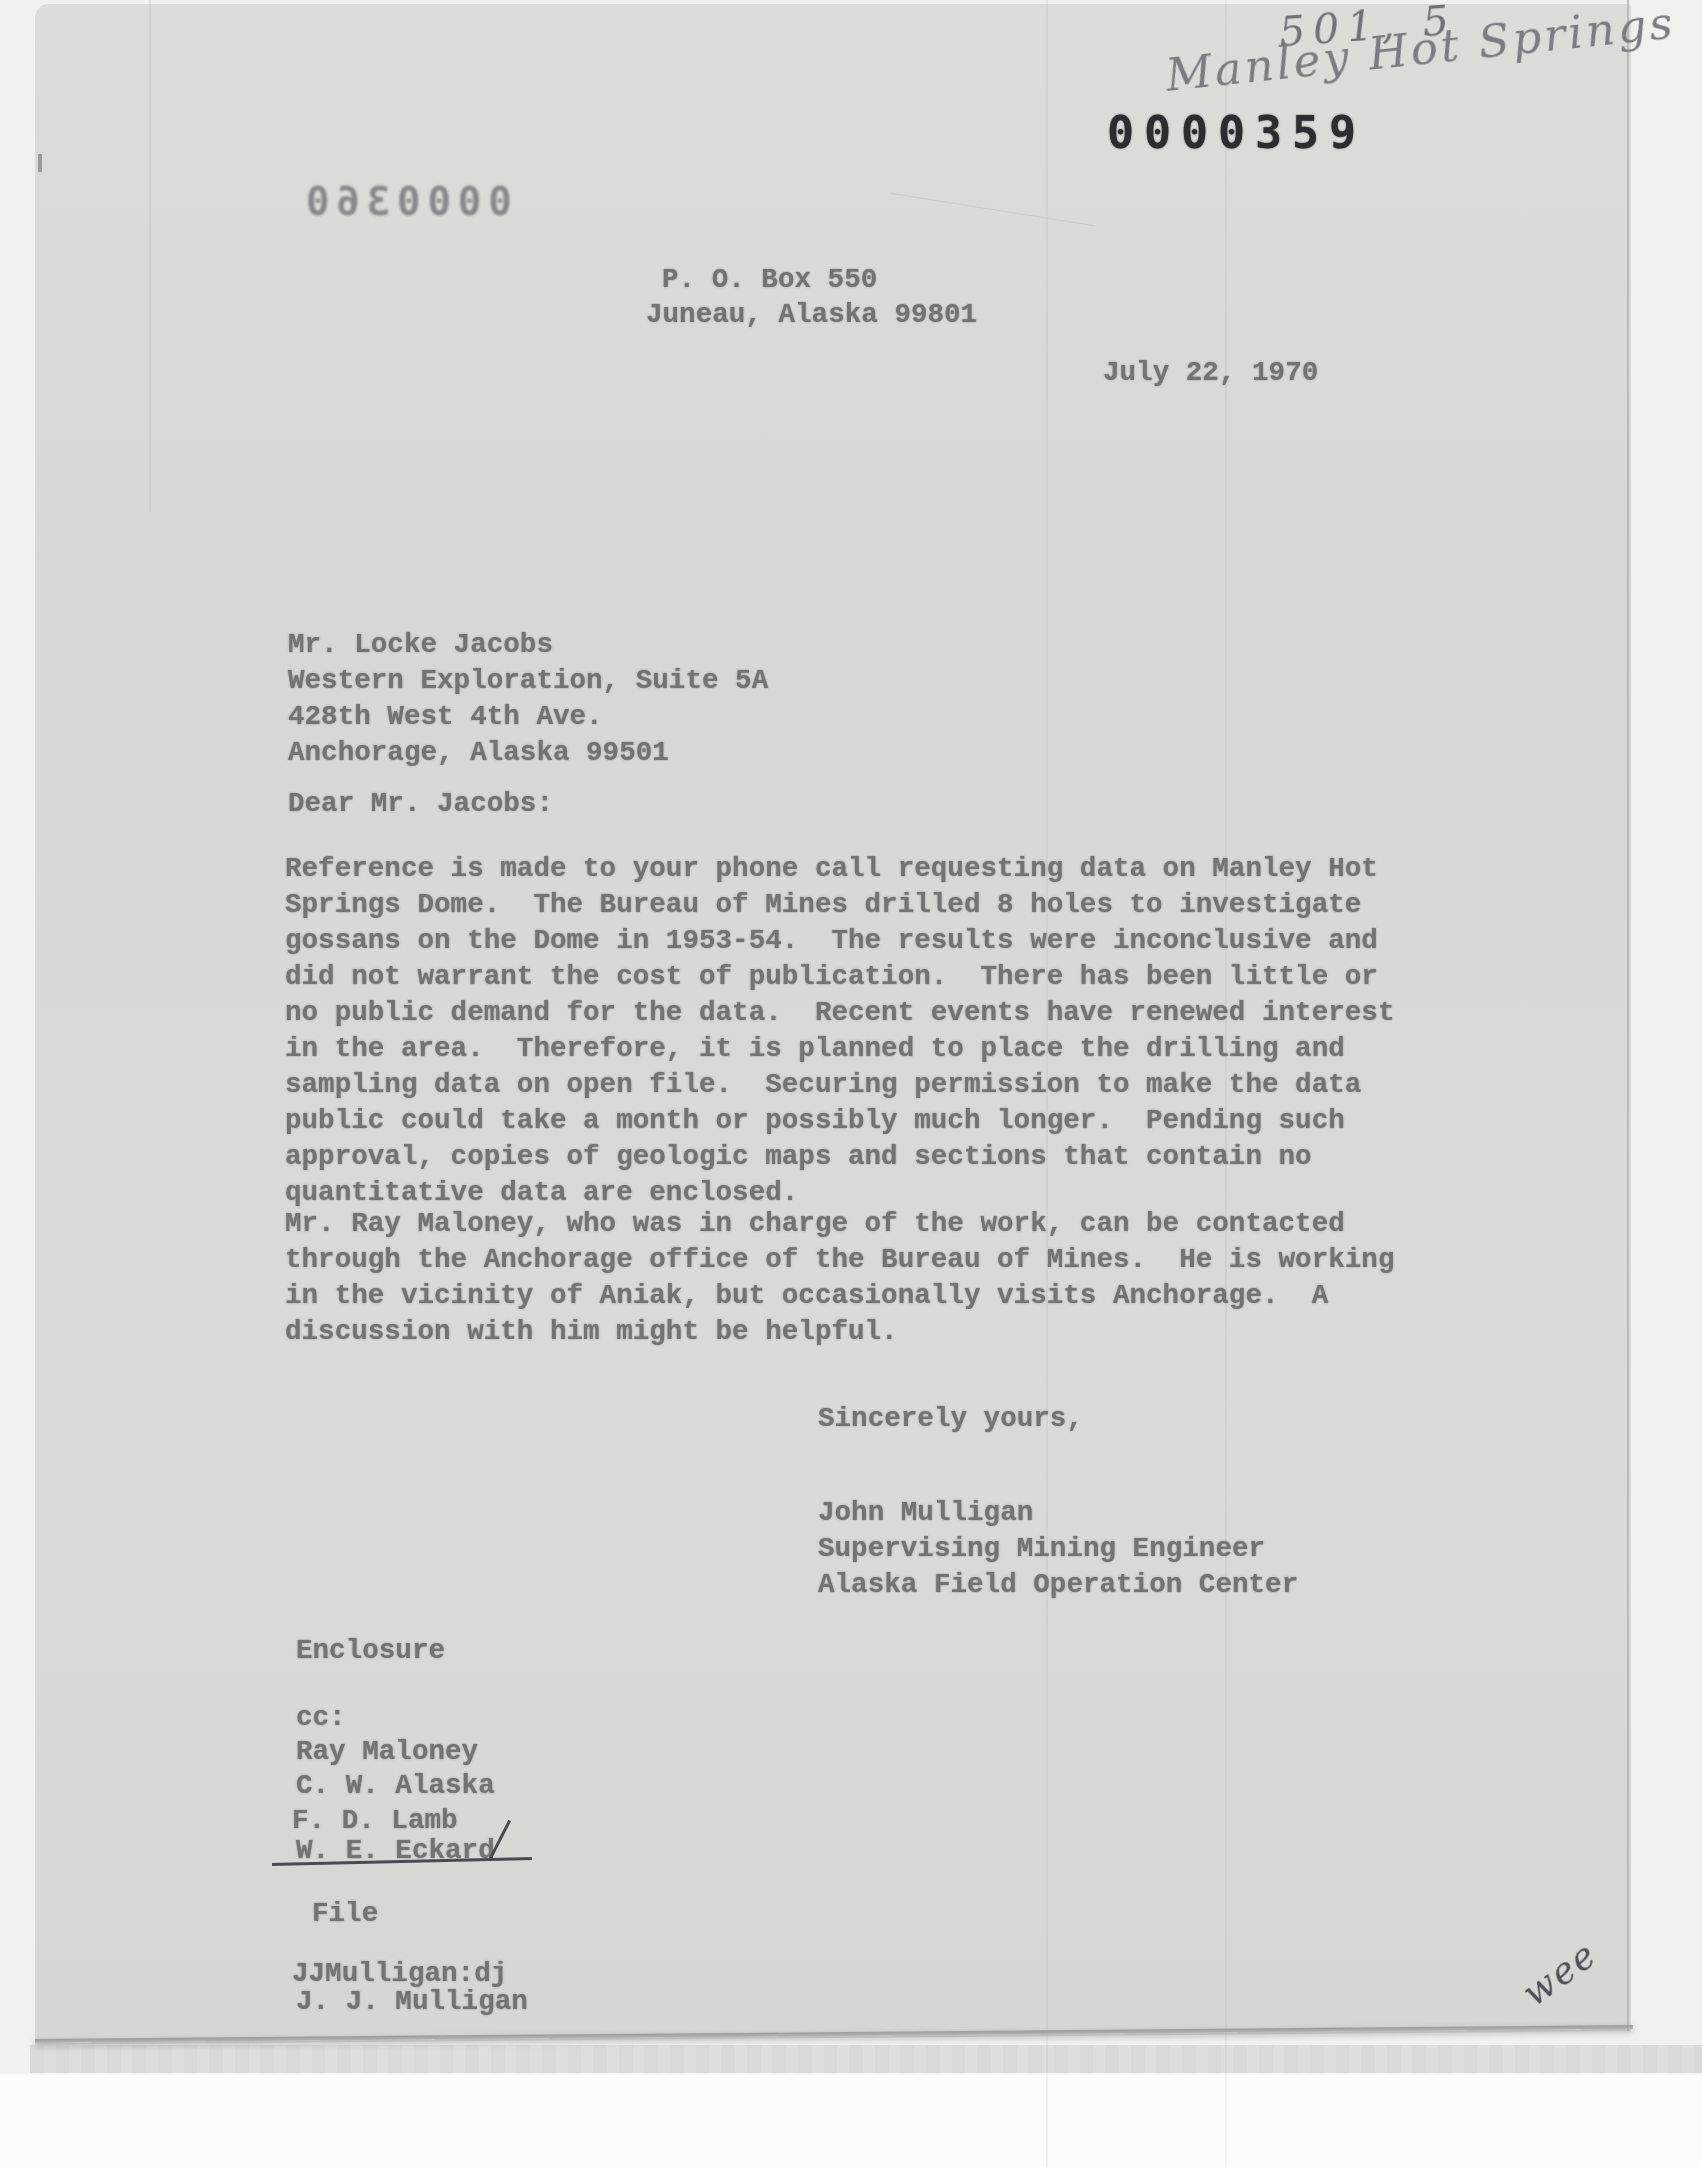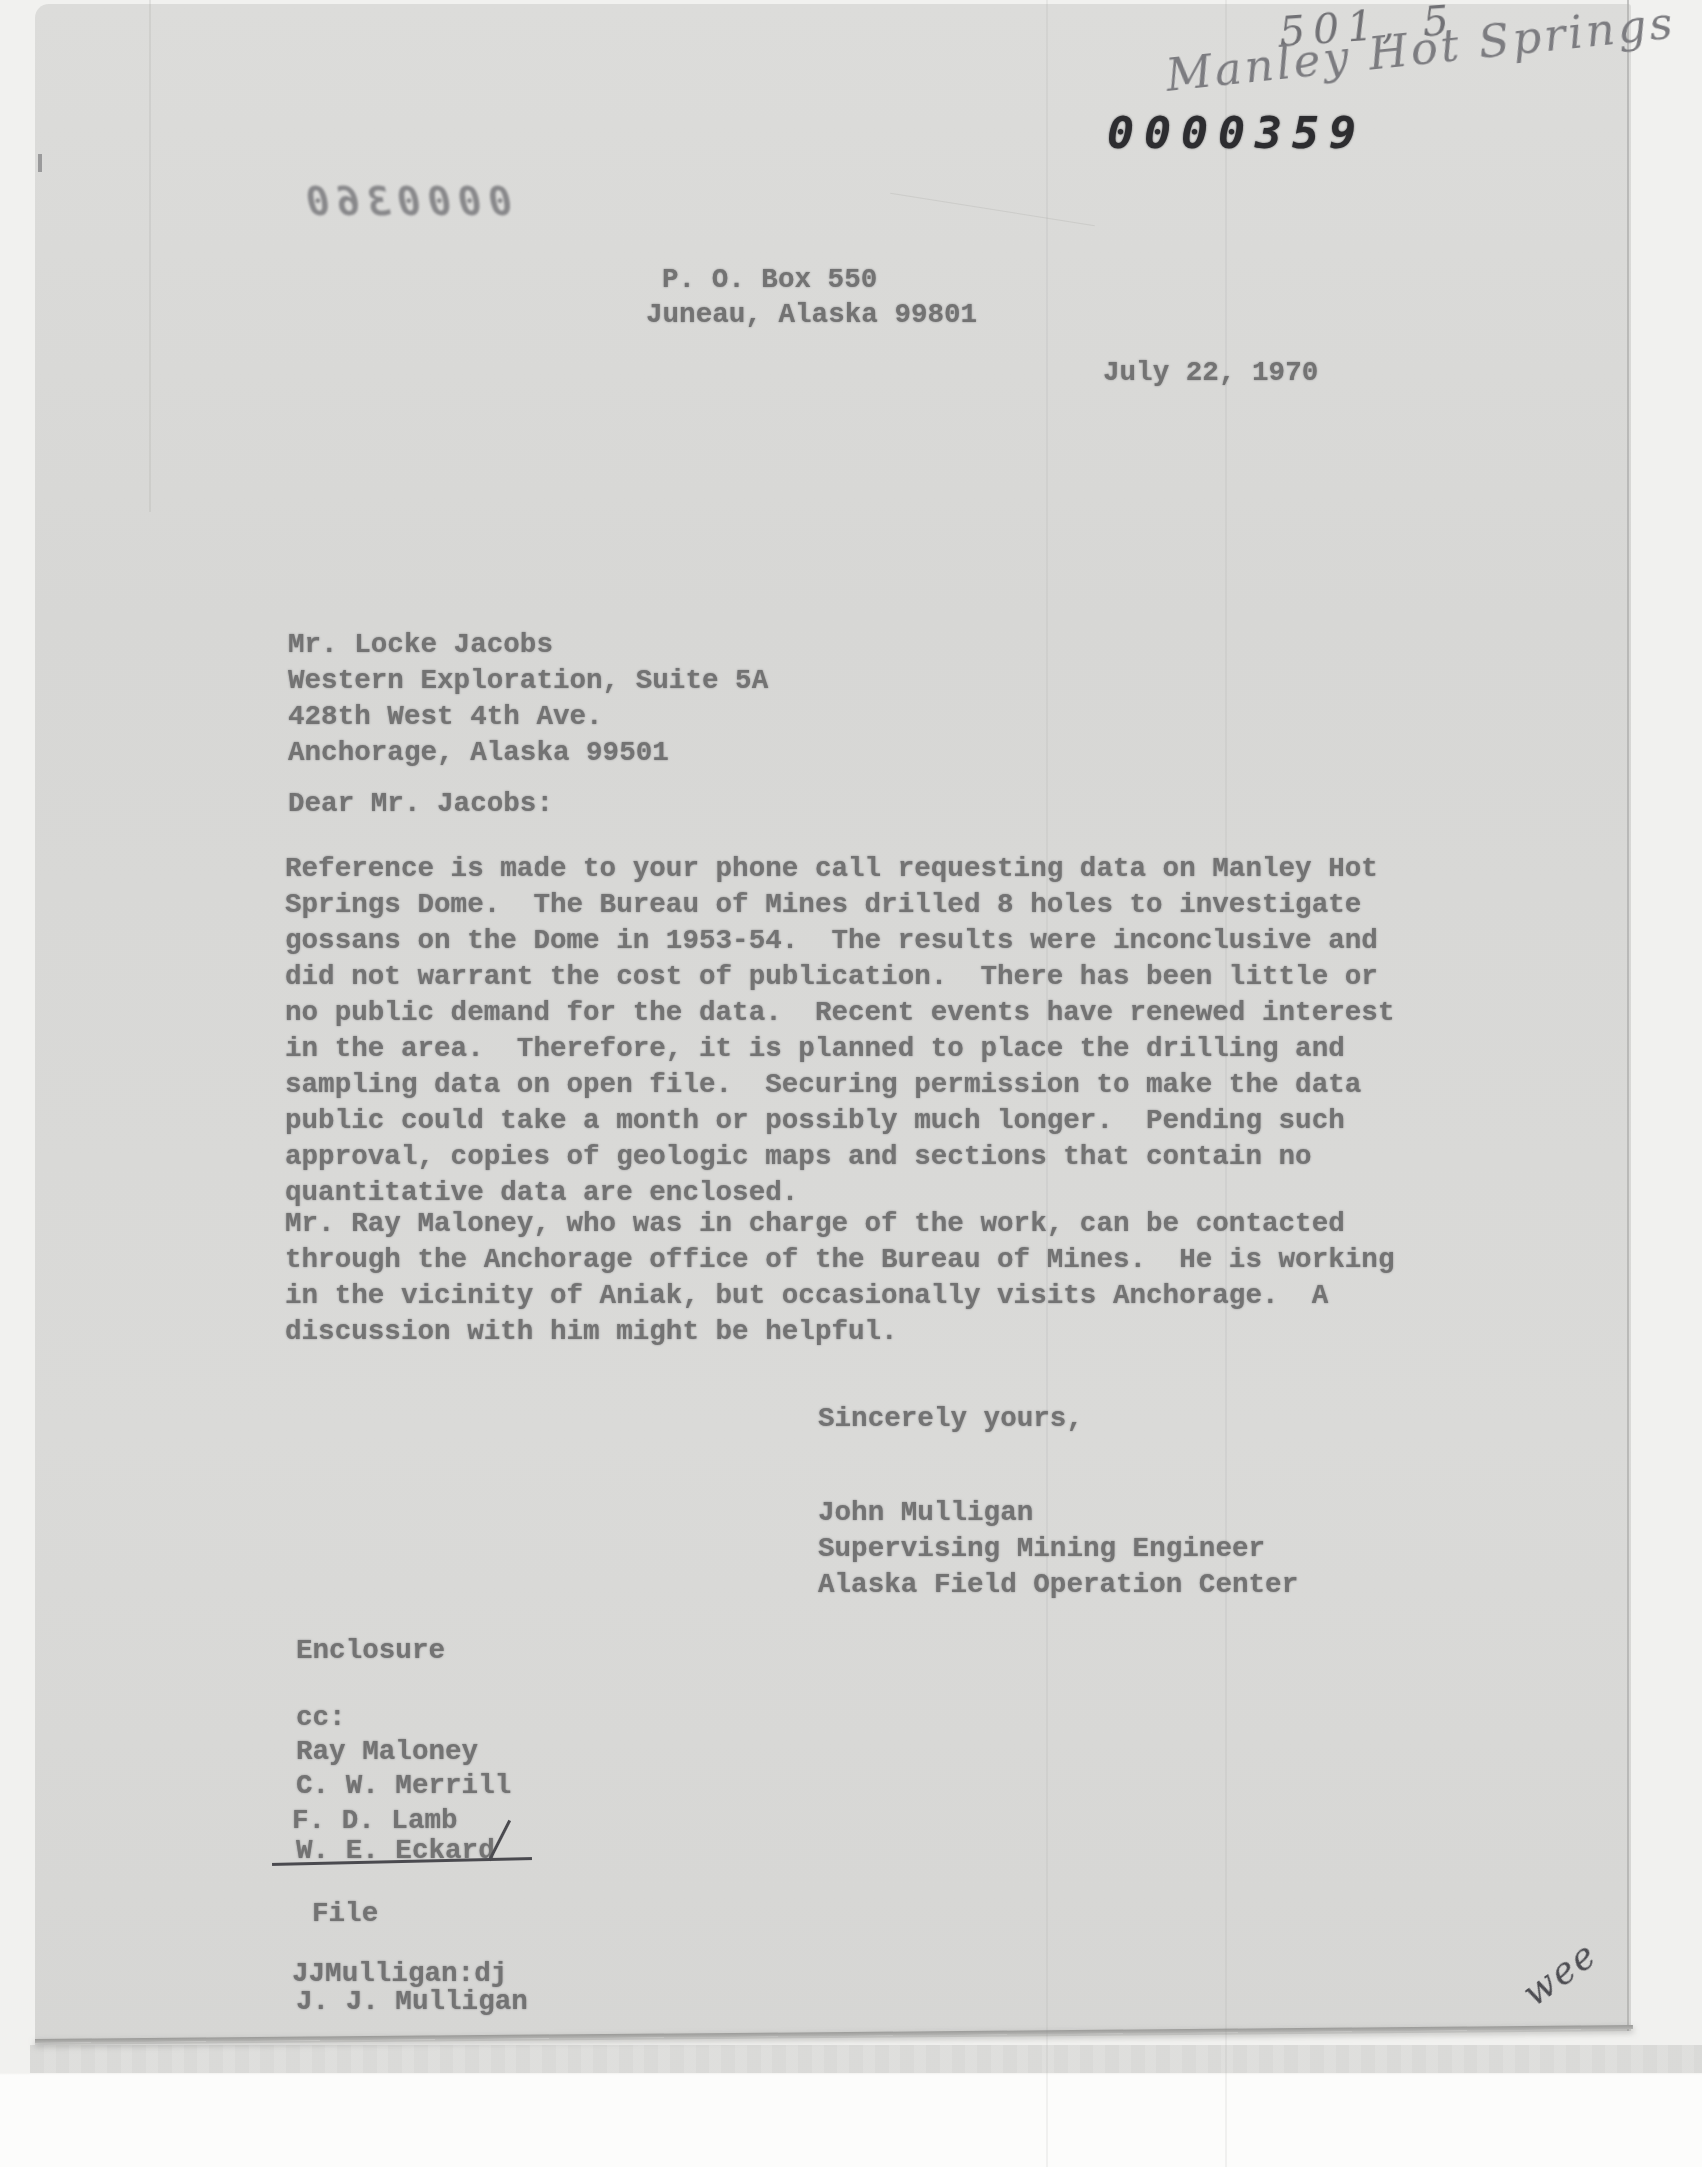--- a/index.html
+++ b/index.html
@@ -28,21 +28,21 @@
     position:absolute;
     font-family:"Liberation Mono","DejaVu Sans Mono",monospace;
     font-weight:bold;font-size:27.6px;line-height:36px;
     color:#737373;white-space:pre;
     text-shadow:0 0 2px rgba(60,60,66,0.5);
     filter:blur(0.3px);
   }
   .stamp{
     position:absolute;
     font-family:"DejaVu Sans Mono","Liberation Mono",monospace;
-    font-weight:bold;white-space:pre;font-style:italic;
+    font-weight:bold;white-space:pre;
   }
   .stamp-front{
     left:1107px;top:106px;font-size:45px;letter-spacing:9.9px;
     color:#2d2d30;text-shadow:0 0 2px rgba(40,40,44,0.7);filter:blur(0.5px);
   }
   .stamp-back{
     left:299px;top:179px;font-size:39px;letter-spacing:6.9px;
     color:rgba(108,108,112,0.75);transform:scaleX(-1);filter:blur(1.1px);
   }
   .hw{
@@ -121,21 +121,21 @@
 discussion with him might be helpful.</div>
 
 <div class="tw" style="left:818px;top:1373px;margin-top:28px;">Sincerely yours,</div>
 <div class="tw" style="left:818px;top:1495px;">John Mulligan
 Supervising Mining Engineer
 Alaska Field Operation Center</div>
 
 <div class="tw" style="left:296px;top:1633px;">Enclosure</div>
 <div class="tw" style="left:296px;top:1700px;">cc:</div>
 <div class="tw" style="left:296px;top:1734px;">Ray Maloney</div>
-<div class="tw" style="left:296px;top:1768px;">C. W. Merrill</div>
+<div class="tw" style="left:296px;top:1768px;">C. W. Alaska</div>
 <div class="tw" style="left:292px;top:1803px;">F. D. Lamb</div>
 <div class="tw" style="left:296px;top:1833px;">W. E. Eckard</div>
 <div class="hw-underline"></div>
 <div class="hw-slash"></div>
 <div class="tw" style="left:296px;top:1952px;margin-top:32px;">J. J. Mulligan</div>
 <div class="tw" style="left:312px;top:1896px;">File</div>
 
 <div class="tw" style="left:292px;top:1956px;">JJMulligan:dj</div>
 
 

